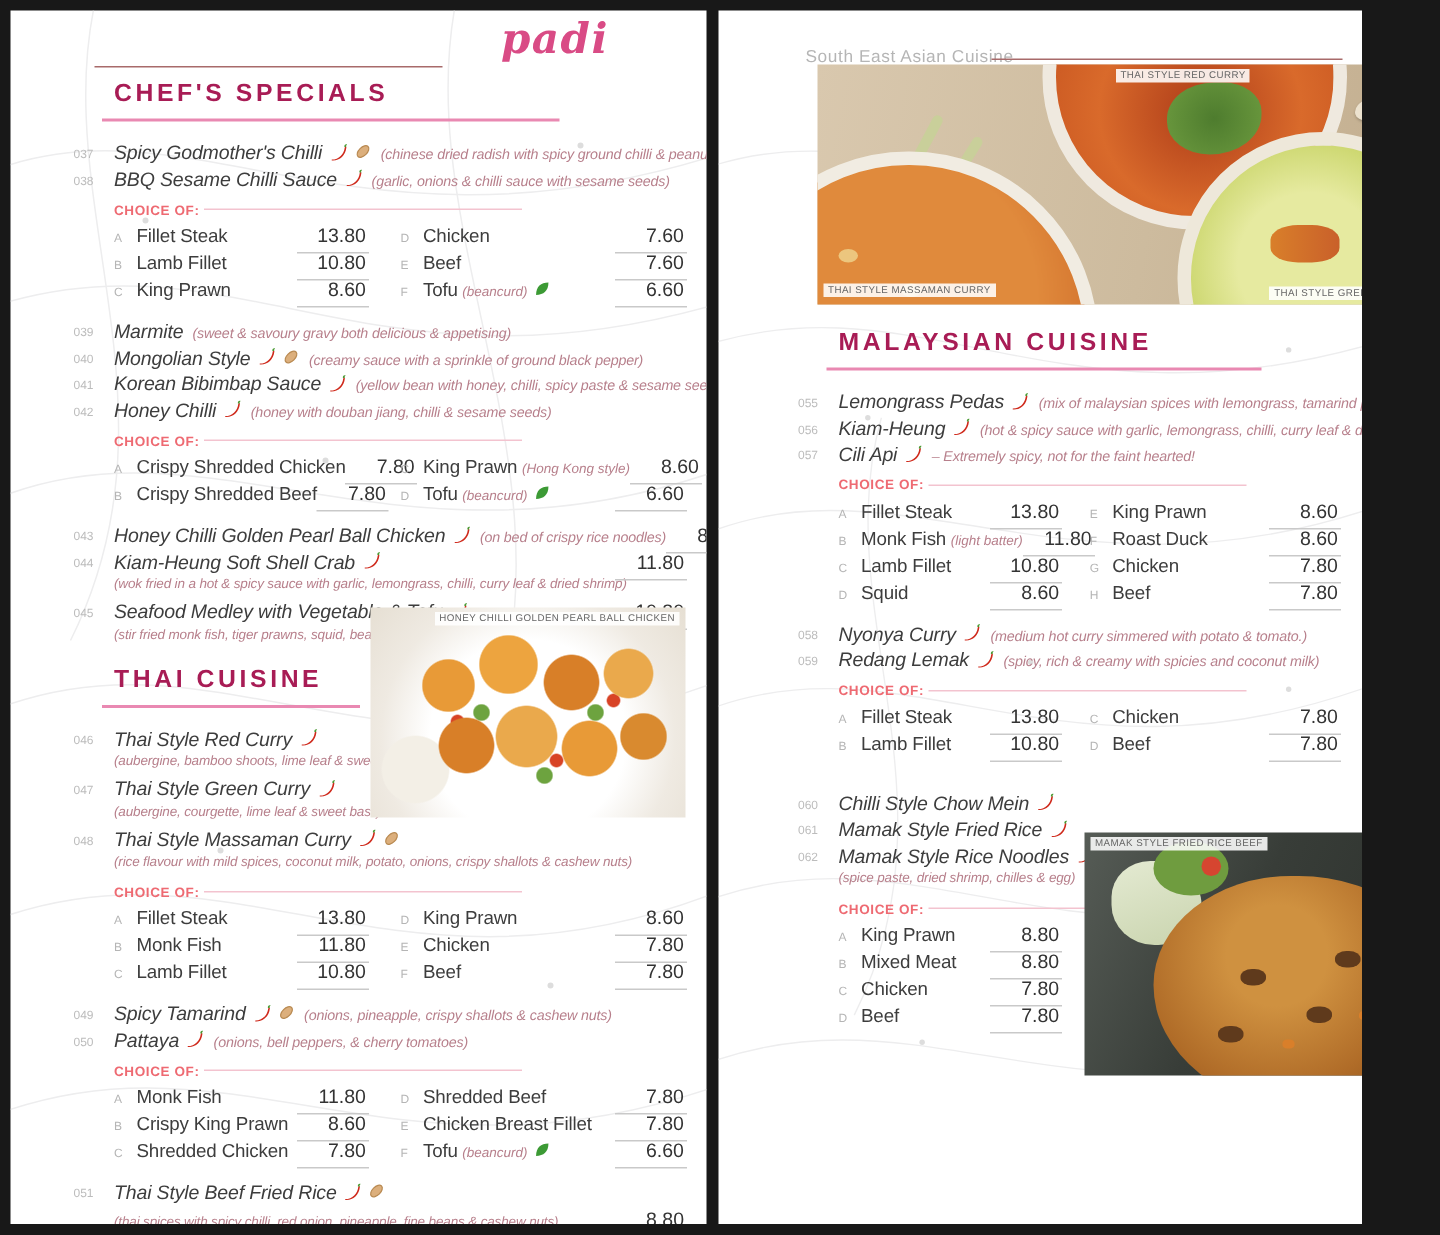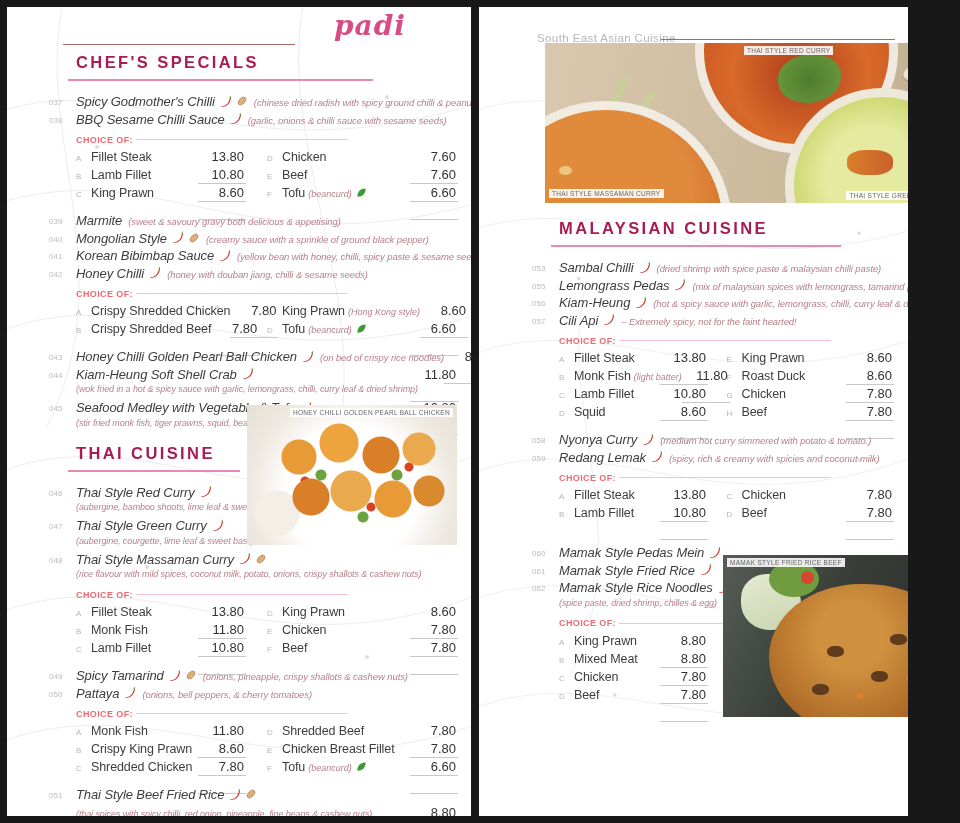--- a/index.html
+++ b/index.html
@@ -36,21 +36,21 @@
 
   .blk{margin:6px 0 8px;}
   .blk.narrow{width:246px;margin-top:22px;}
   .item{position:relative;display:flex;align-items:baseline;margin:3px 0;height:14.5px;}
   .item .num{position:absolute;left:-27px;top:4px;font-size:8px;color:var(--num);}
   .item .name{font-size:13px;color:var(--ink);white-space:nowrap;letter-spacing:-.1px;font-style:italic;}
   .icn{margin-left:4px;align-self:center;line-height:0;}
   .item .desc{font-size:9.5px;font-style:italic;color:var(--mauve);margin-left:6px;white-space:nowrap;letter-spacing:-.1px;}
   .spacer{flex:1;}
   .price{font-size:13px;color:#333;min-width:48px;text-align:right;
-         border-bottom:1px solid var(--uline);padding:0 2px 19px;white-space:nowrap;}
+         border-bottom:1px solid var(--uline);padding:0 2px 4px;white-space:nowrap;}
   .desc-row{display:flex;align-items:baseline;margin:0 0 4px;height:12px;}
   .desc-below{font-size:9px;font-style:italic;color:var(--mauve);white-space:nowrap;letter-spacing:-.1px;}
 
   .choice{margin:2px 0 10px;}
   .choice-head{display:flex;align-items:center;height:11px;}
   .choice-label{font-size:9px;font-weight:bold;color:var(--choice);letter-spacing:.4px;}
   .choice-line{height:1px;background:var(--choiceline);width:212px;margin-left:3px;}
   .choice.narrow .choice-line{width:150px;}
   .cols{display:flex;gap:5.5%;}
   .col{width:44.5%;}
@@ -562,29 +562,20 @@
       <div class="garlic" style="right:3%;top:32%;transform:rotate(24deg);"></div>
       <span class="caption" style="top:3px;left:49%;">THAI STYLE RED CURRY</span>
       <span class="caption" style="bottom:5px;left:4px;">THAI STYLE MASSAMAN CURRY</span>
       <span class="caption" style="bottom:3px;right:5px;">THAI STYLE GREEN CURRY</span>
     </div>
   <section class="menu-section">
         <h2 class="sec-title">MALAYSIAN CUISINE</h2>
         <div class="sec-rule"></div>
         <div class="blk">
           <div class="item">
-            <span class="num">053</span>
-            <span class="name">Sambal Chilli</span>
-            <span class="icn"><svg width="13" height="13" viewBox="0 0 24 24">
-                <path d="M4 21 C 13 21 19 14 20 6 C 20.3 4.4 22.2 4.4 22 6 C 21 16 13 23 4 22 Z" fill="#cf2a1c"></path>
-                <path d="M19.6 5.6 C 19 3 21 1.4 23 2.4 C 22 3 21.4 4 21.8 5.6 Z" fill="#4a9a33"></path>
-              </svg></span>
-            <span class="desc">(dried shrimp with spice paste &amp; malaysian chilli paste)</span>
-          </div>
-          <div class="item">
             <span class="num">055</span>
             <span class="name">Lemongrass Pedas</span>
             <span class="icn"><svg width="13" height="13" viewBox="0 0 24 24">
                 <path d="M4 21 C 13 21 19 14 20 6 C 20.3 4.4 22.2 4.4 22 6 C 21 16 13 23 4 22 Z" fill="#cf2a1c"></path>
                 <path d="M19.6 5.6 C 19 3 21 1.4 23 2.4 C 22 3 21.4 4 21.8 5.6 Z" fill="#4a9a33"></path>
               </svg></span>
             <span class="desc">(mix of malaysian spices with lemongrass, tamarind paste &amp; spicy red chilli)</span>
           </div>
           <div class="item">
             <span class="num">056</span>
@@ -718,21 +709,21 @@
                 <span class="oname">Beef</span>
                 <span class="spacer"></span>
                 <span class="price">7.80</span>
               </div>
             </div>
           </div>
         </div>
         <div class="blk narrow">
           <div class="item">
             <span class="num">060</span>
-            <span class="name">Mamak Style Pedas Mein</span>
+            <span class="name">Chilli Style Chow Mein</span>
             <span class="icn"><svg width="13" height="13" viewBox="0 0 24 24">
                 <path d="M4 21 C 13 21 19 14 20 6 C 20.3 4.4 22.2 4.4 22 6 C 21 16 13 23 4 22 Z" fill="#cf2a1c"></path>
                 <path d="M19.6 5.6 C 19 3 21 1.4 23 2.4 C 22 3 21.4 4 21.8 5.6 Z" fill="#4a9a33"></path>
               </svg></span>
           </div>
           <div class="item">
             <span class="num">061</span>
             <span class="name">Mamak Style Fried Rice</span>
             <span class="icn"><svg width="13" height="13" viewBox="0 0 24 24">
                 <path d="M4 21 C 13 21 19 14 20 6 C 20.3 4.4 22.2 4.4 22 6 C 21 16 13 23 4 22 Z" fill="#cf2a1c"></path>

